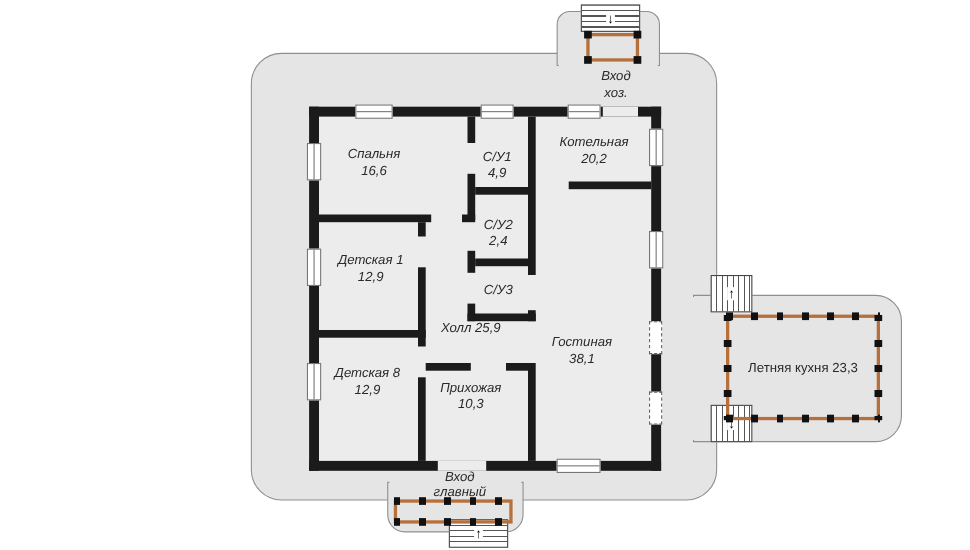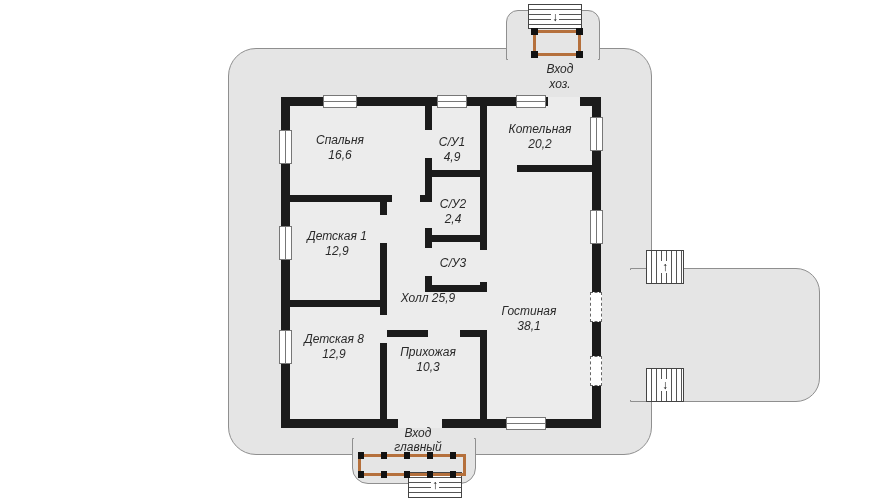--- a/index.html
+++ b/index.html
@@ -111,20 +111,27 @@
   <div class="platform" style="left:533px;top:30px;width:48px;height:26px;">
     <div class="post" style="left:-5px;top:-5px;"></div>
     <div class="post" style="right:-5px;top:-5px;"></div>
     <div class="post" style="left:-5px;bottom:-5px;"></div>
     <div class="post" style="right:-5px;bottom:-5px;"></div>
   </div>
   <div class="platform" style="left:358px;top:454px;width:108px;height:22px;">
     <div class="pk-top"></div>
     <div class="pk-bottom"></div>
   </div>
+  <div class="platform centered" style="left:660px;top:286px;width:140px;height:96px;">
+    <div class="pk-top"></div>
+    <div class="pk-bottom"></div>
+    <div class="pk-left"></div>
+    <div class="pk-right"></div>
+    <span class="plat-label">Летняя кухня 23,3</span>
+  </div>
 
   <div class="room-label" style="left:340px;top:133px;">
     <span>Спальня</span>
     <span>16,6</span>
   </div>
   <div class="room-label" style="left:452px;top:119px;margin-top:16px;">
     <span>С/У1</span>
     <span>4,9</span>
   </div>
   <div class="room-label" style="left:540px;top:122px;">

